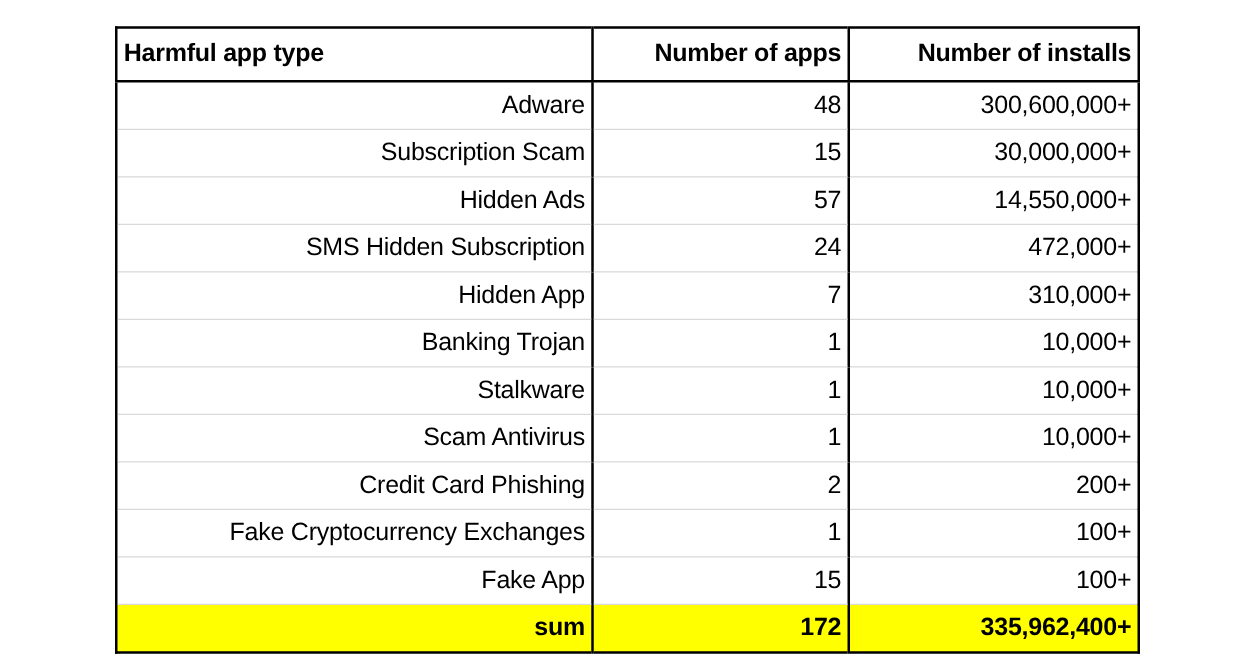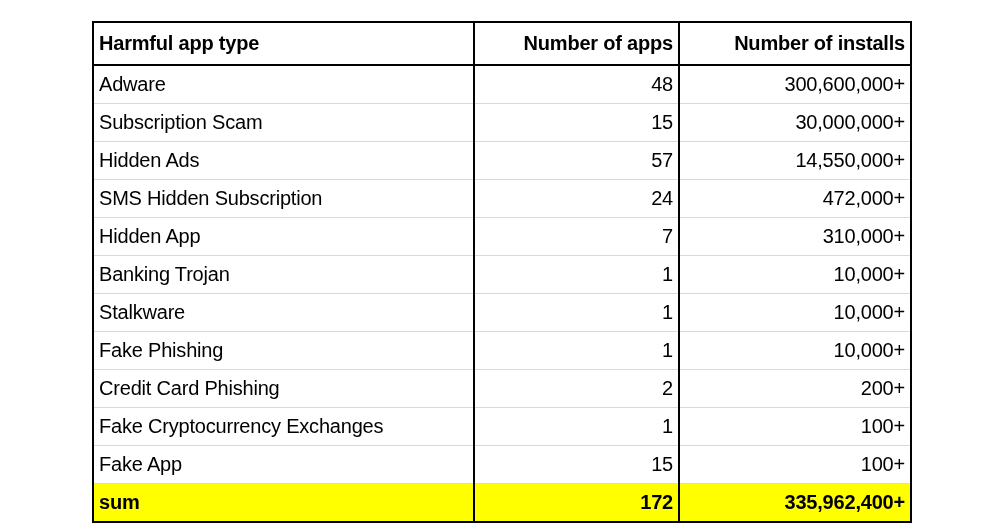--- a/index.html
+++ b/index.html
@@ -58,21 +58,21 @@
     color: #000000;
     height: 37px;
     padding: 0 5px;
     border-right: 2px solid #000000;
     border-bottom: 1px solid #d9d9d9;
     background: #ffffff;
     white-space: nowrap;
     letter-spacing: -0.2px;
   }
   tbody td:last-child { border-right: none; }
-  td.td-type { text-align: left; }
+  td.td-type { text-align: right; }
   td.td-num  { text-align: right; }
 
   tbody tr.sum-row td {
     font-weight: bold;
     background: #ffff00;
     border-bottom: none;
     border-top: 1px solid #d9d9d9;
   }
 </style>
 </head>
@@ -123,21 +123,21 @@
           <td class="td-type">Banking Trojan</td>
           <td class="td-num">1</td>
           <td class="td-num">10,000+</td>
         </tr>
         <tr>
           <td class="td-type">Stalkware</td>
           <td class="td-num">1</td>
           <td class="td-num">10,000+</td>
         </tr>
         <tr>
-          <td class="td-type">Fake Phishing</td>
+          <td class="td-type">Scam Antivirus</td>
           <td class="td-num">1</td>
           <td class="td-num">10,000+</td>
         </tr>
         <tr>
           <td class="td-type">Credit Card Phishing</td>
           <td class="td-num">2</td>
           <td class="td-num">200+</td>
         </tr>
         <tr>
           <td class="td-type">Fake Cryptocurrency Exchanges</td>

